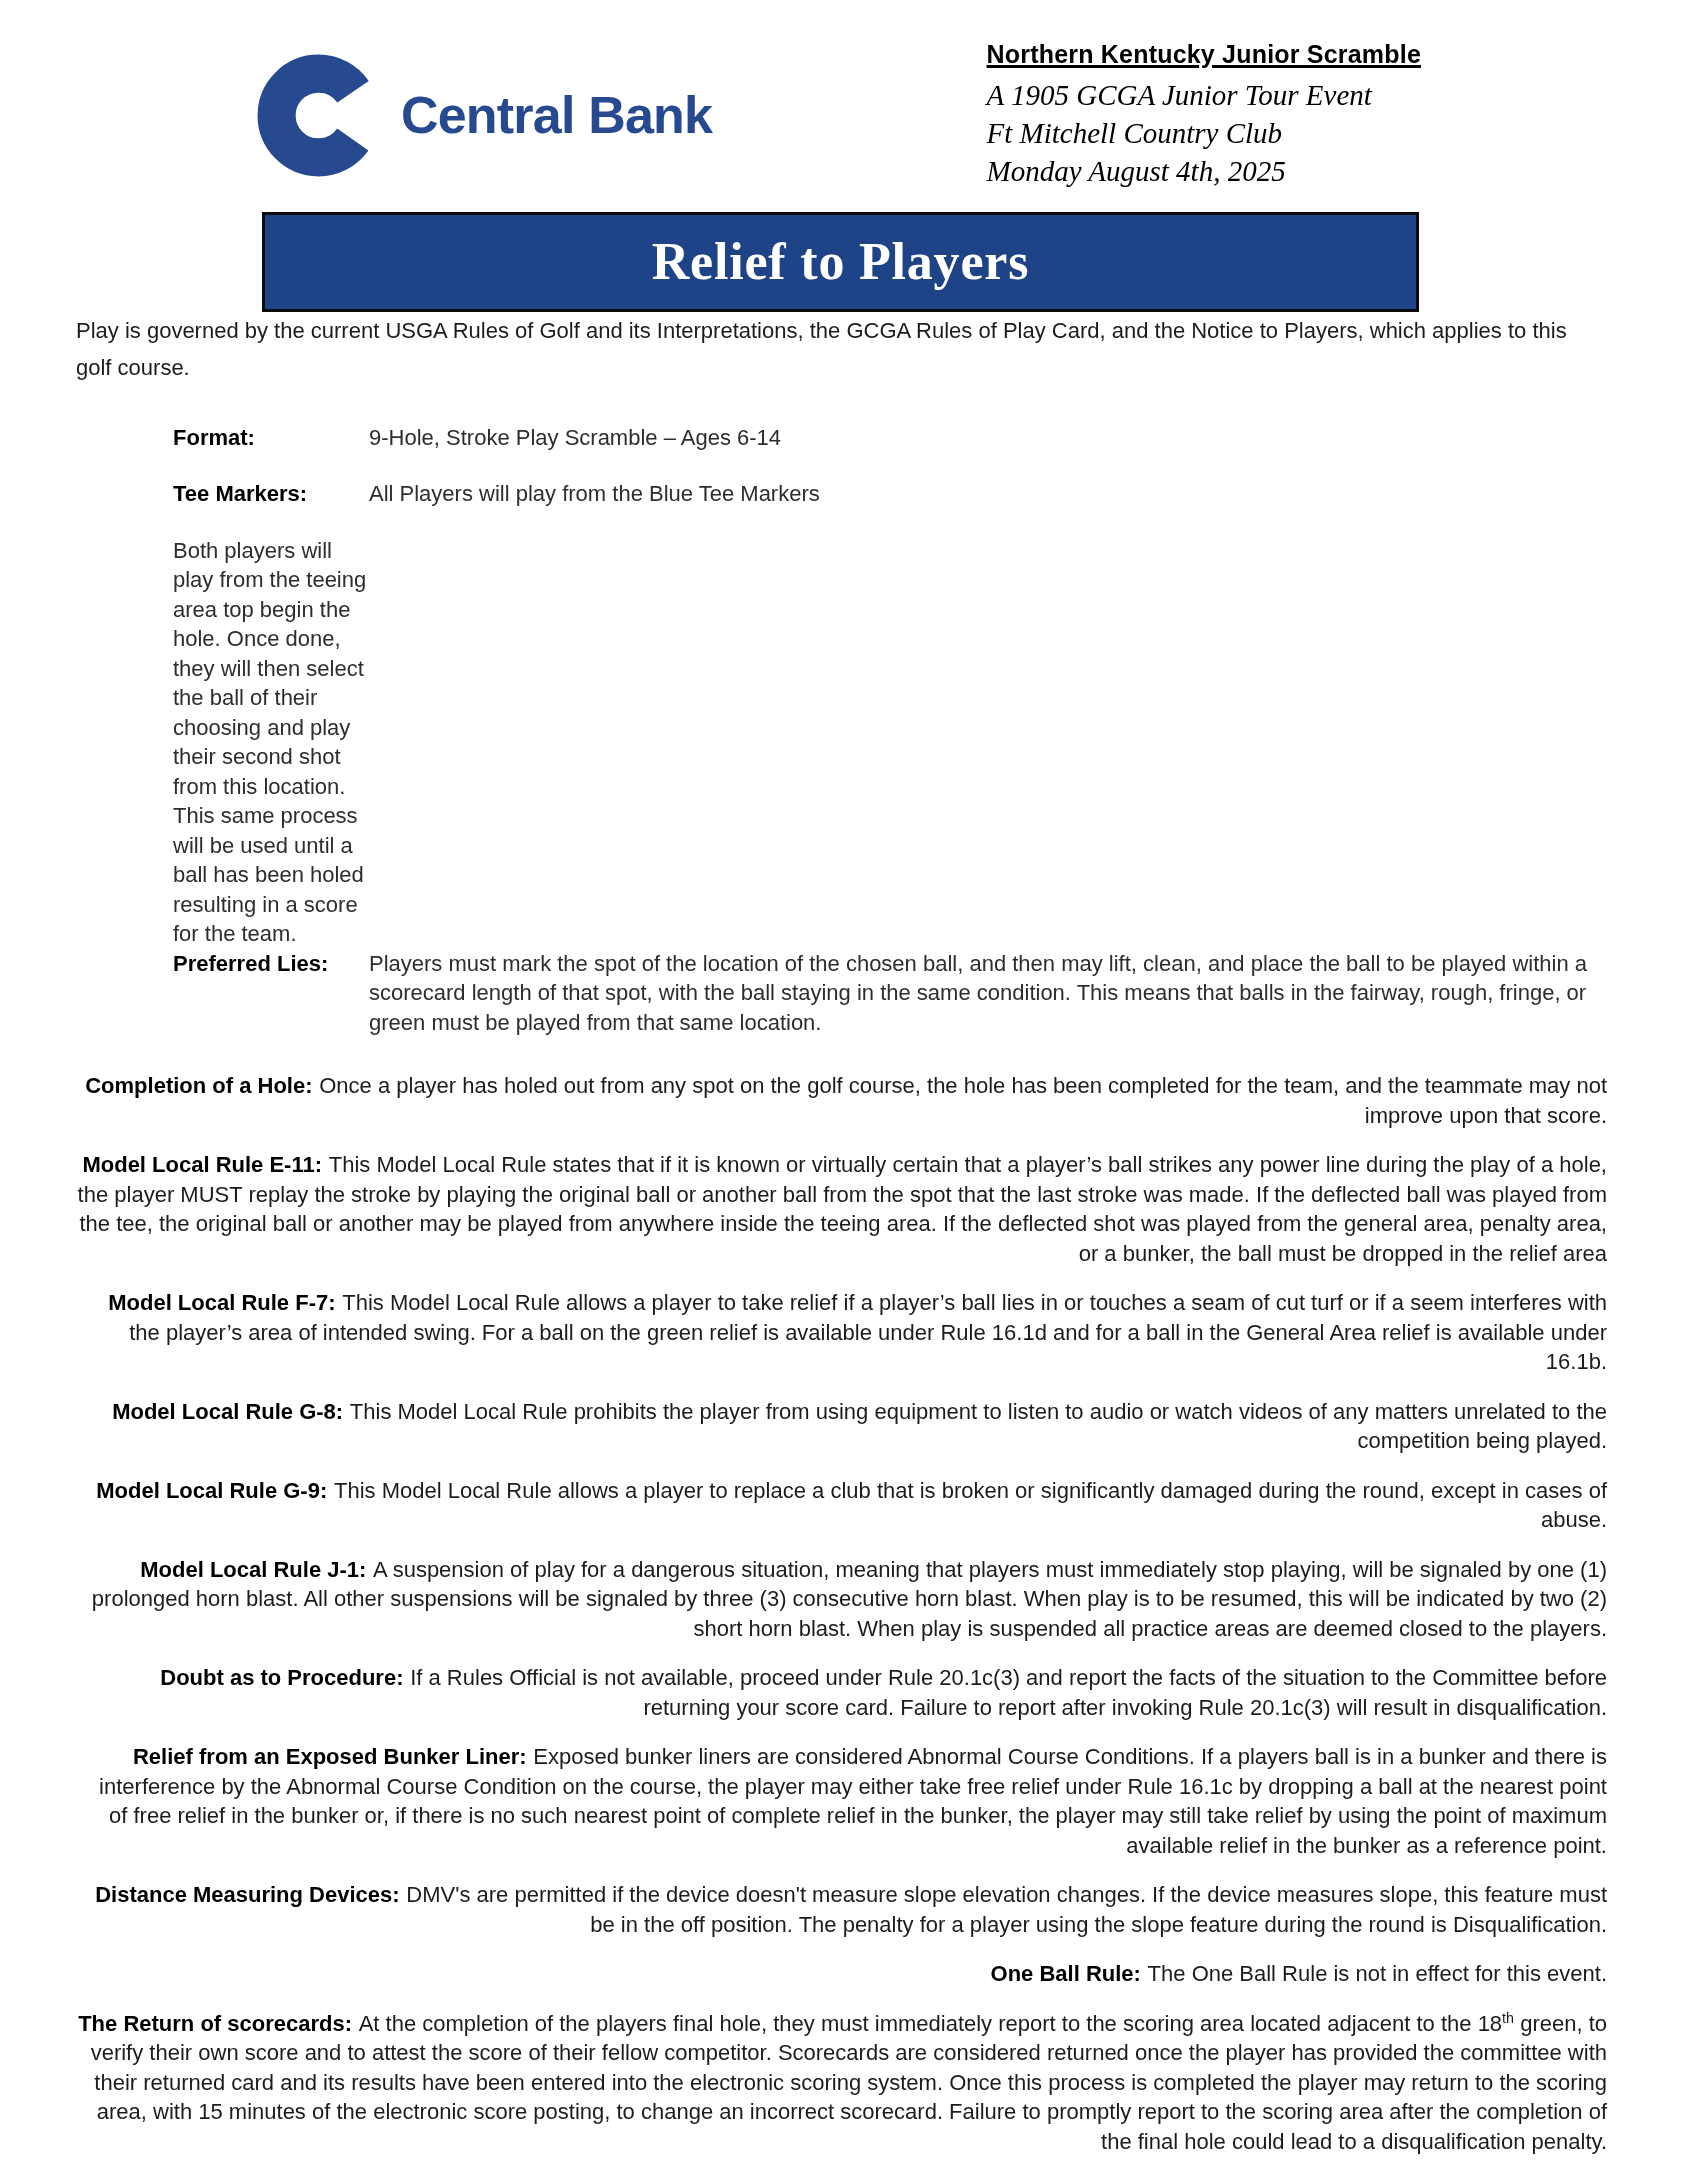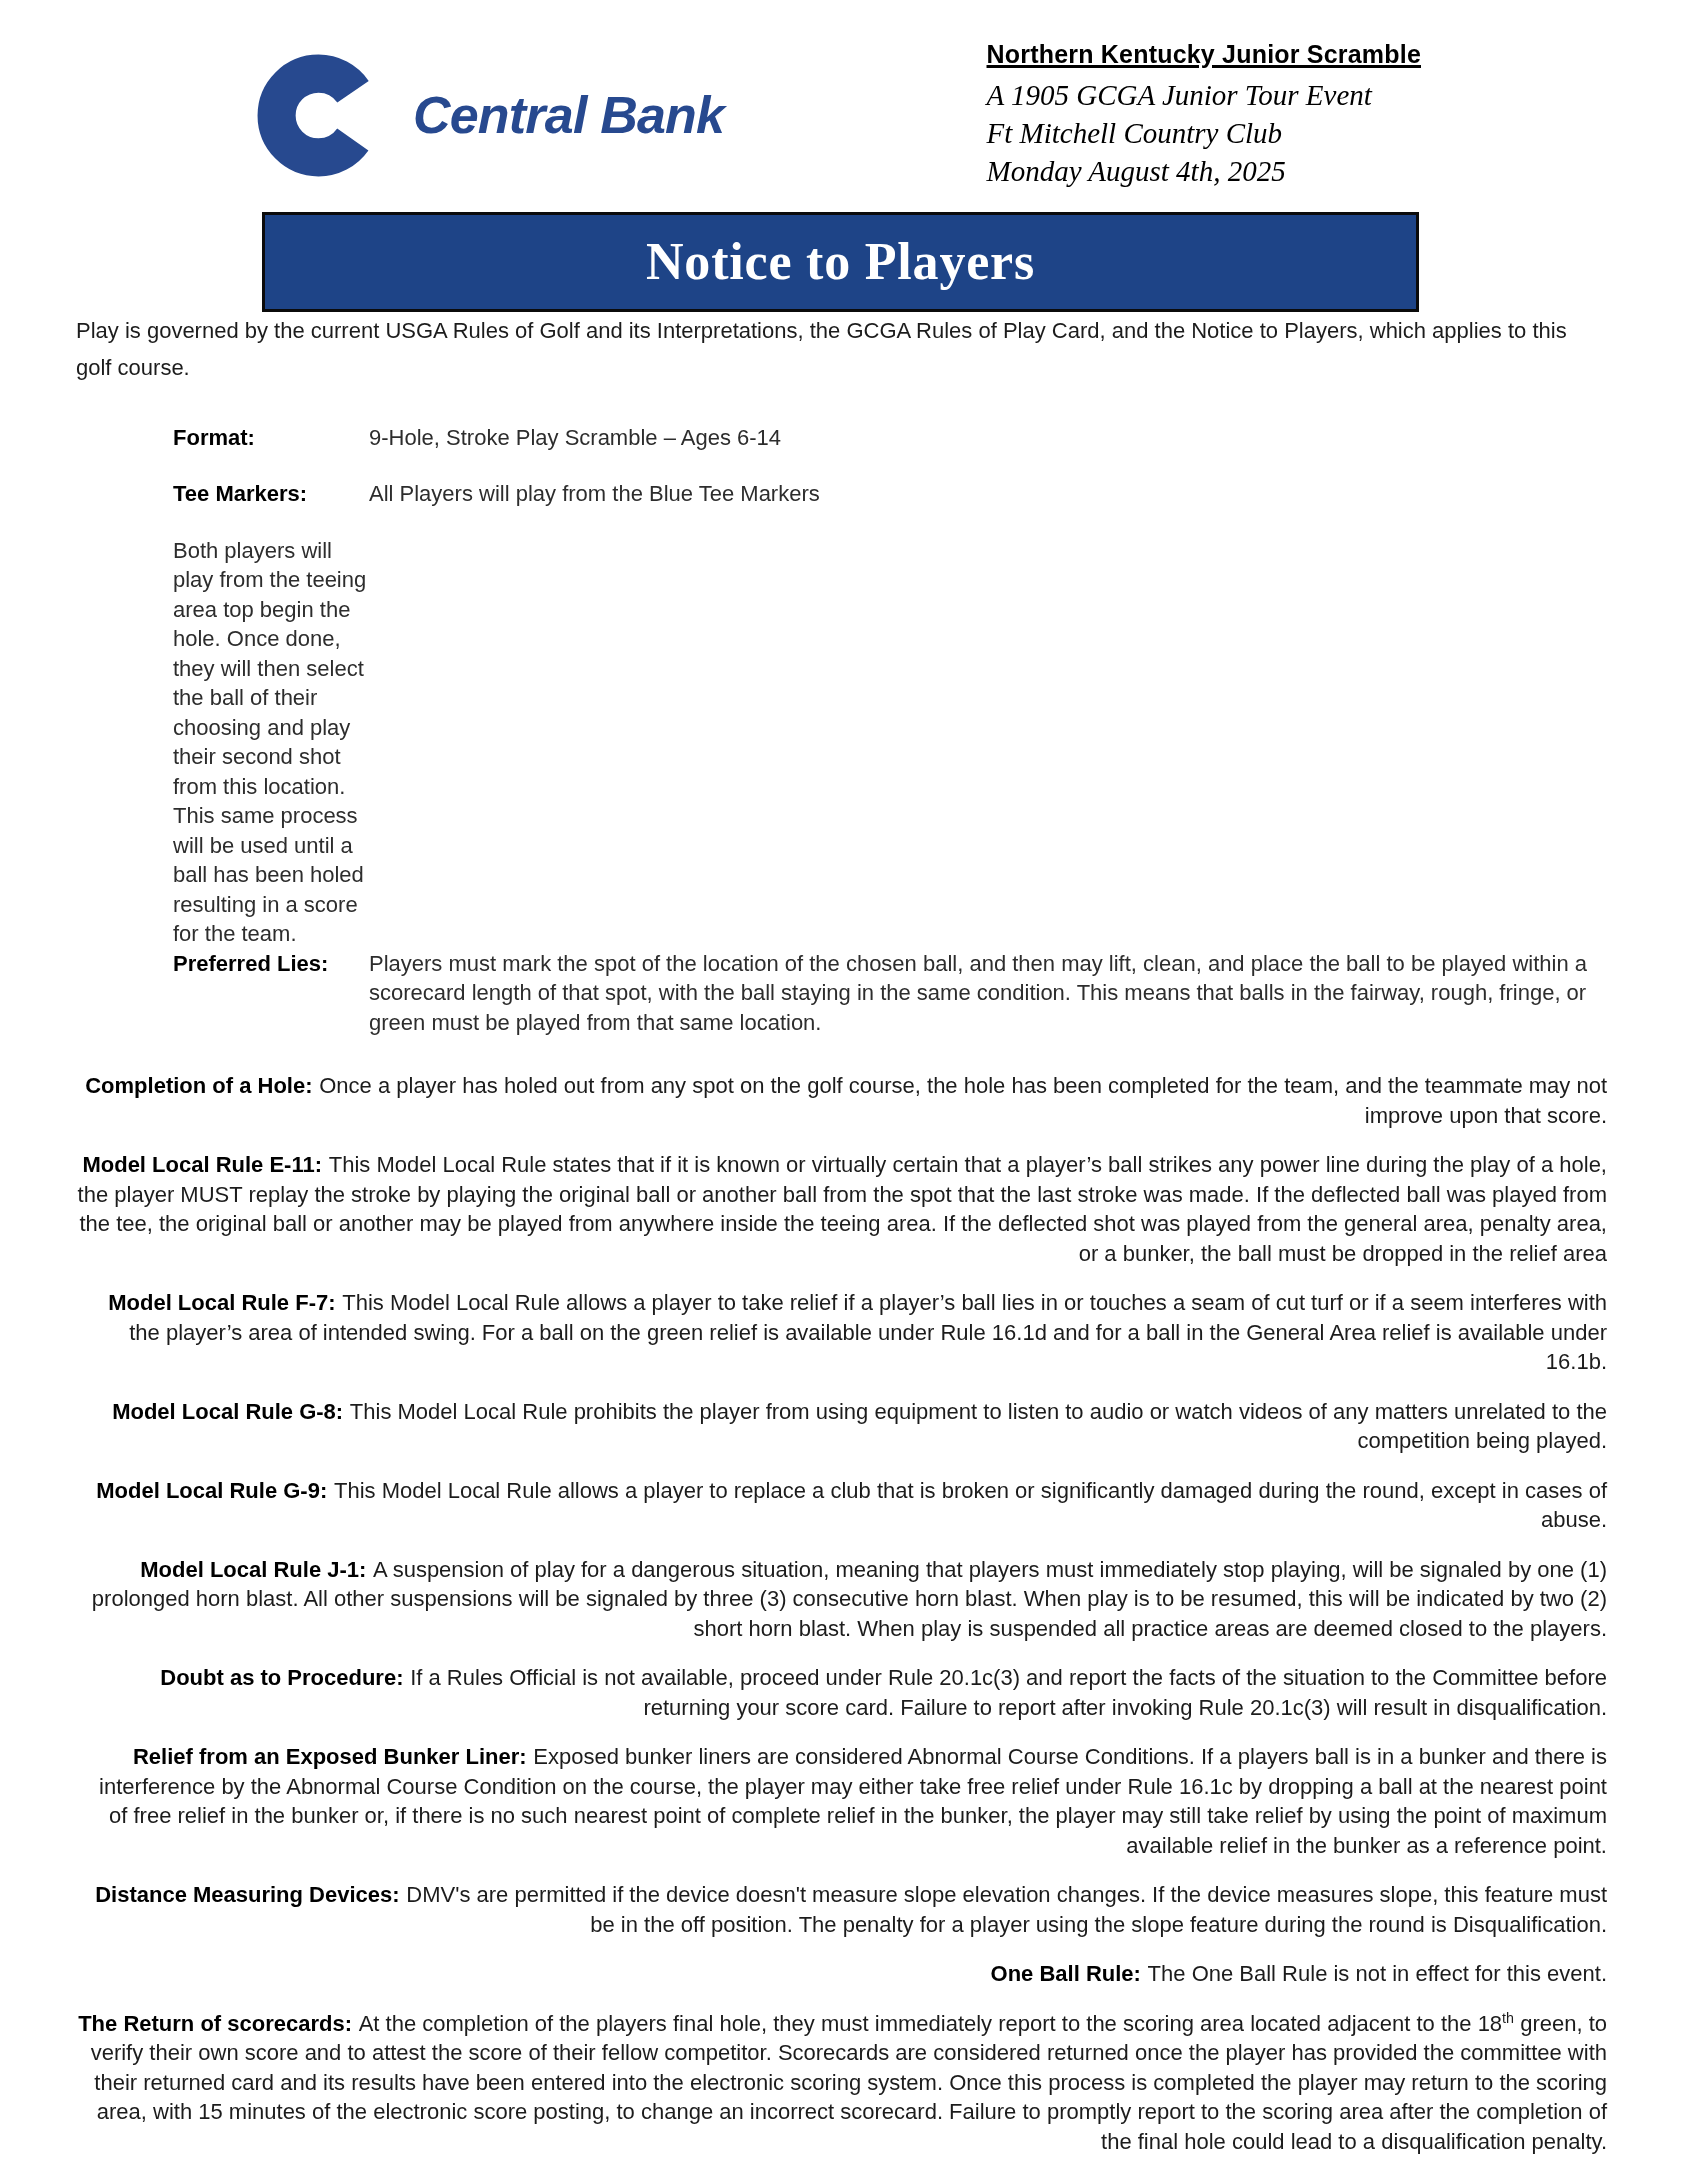--- a/index.html
+++ b/index.html
@@ -9,21 +9,21 @@
     width: 1687px;
     height: 2183px;
     overflow: hidden;
     background: #ffffff;
     font-family: "Liberation Sans", sans-serif;
     color: #1c1c1c;
     padding: 40px 80px 0 76px;
   }
   
   .header { display: flex; justify-content: space-between; align-items: flex-start; }
-  .logo-block { display: flex; align-items: center; gap: 31px; margin-left: 179px; margin-top: 11.8px; font-style: italic; }
+  .logo-block { display: flex; align-items: center; gap: 19px; margin-left: 179px; margin-top: 11.8px; }
   .logo-text {
     font-size: 52px; font-weight: 700; color: #27498f;
     letter-spacing: -0.8px; white-space: nowrap;
   }
   .header-right { margin-right: 186px; }
   .event-title {
     font-size: 25px; font-weight: 700; color: #000;
     text-decoration: underline; text-decoration-thickness: 2.5px;
     margin-bottom: 6.7px; letter-spacing: 0.2px;
   }
@@ -73,21 +73,21 @@
     </div>
     <div class="header-right">
       <div class="event-title">Northern Kentucky Junior Scramble</div>
       <div class="event-line">A 1905 GCGA Junior Tour Event</div>
       <div class="event-line">Ft Mitchell Country Club</div>
       <div class="event-line">Monday August 4th, 2025</div>
     </div>
   </div>
 
   <div class="banner">
-    <div class="banner-title">Notice to Players</div>
+    <div class="banner-title">Relief to Players</div>
   </div>
 
   <p class="intro">Play is governed by the current USGA Rules of Golf and its Interpretations, the GCGA Rules of Play Card, and the Notice to Players, which applies to this golf course.</p>
 
   <div class="format-block">
     <div class="frow gap">
       <div class="flabel">Format:</div>
       <div class="fvalue">9-Hole, Stroke Play Scramble – Ages 6-14</div>
     </div>
     <div class="frow gap">

